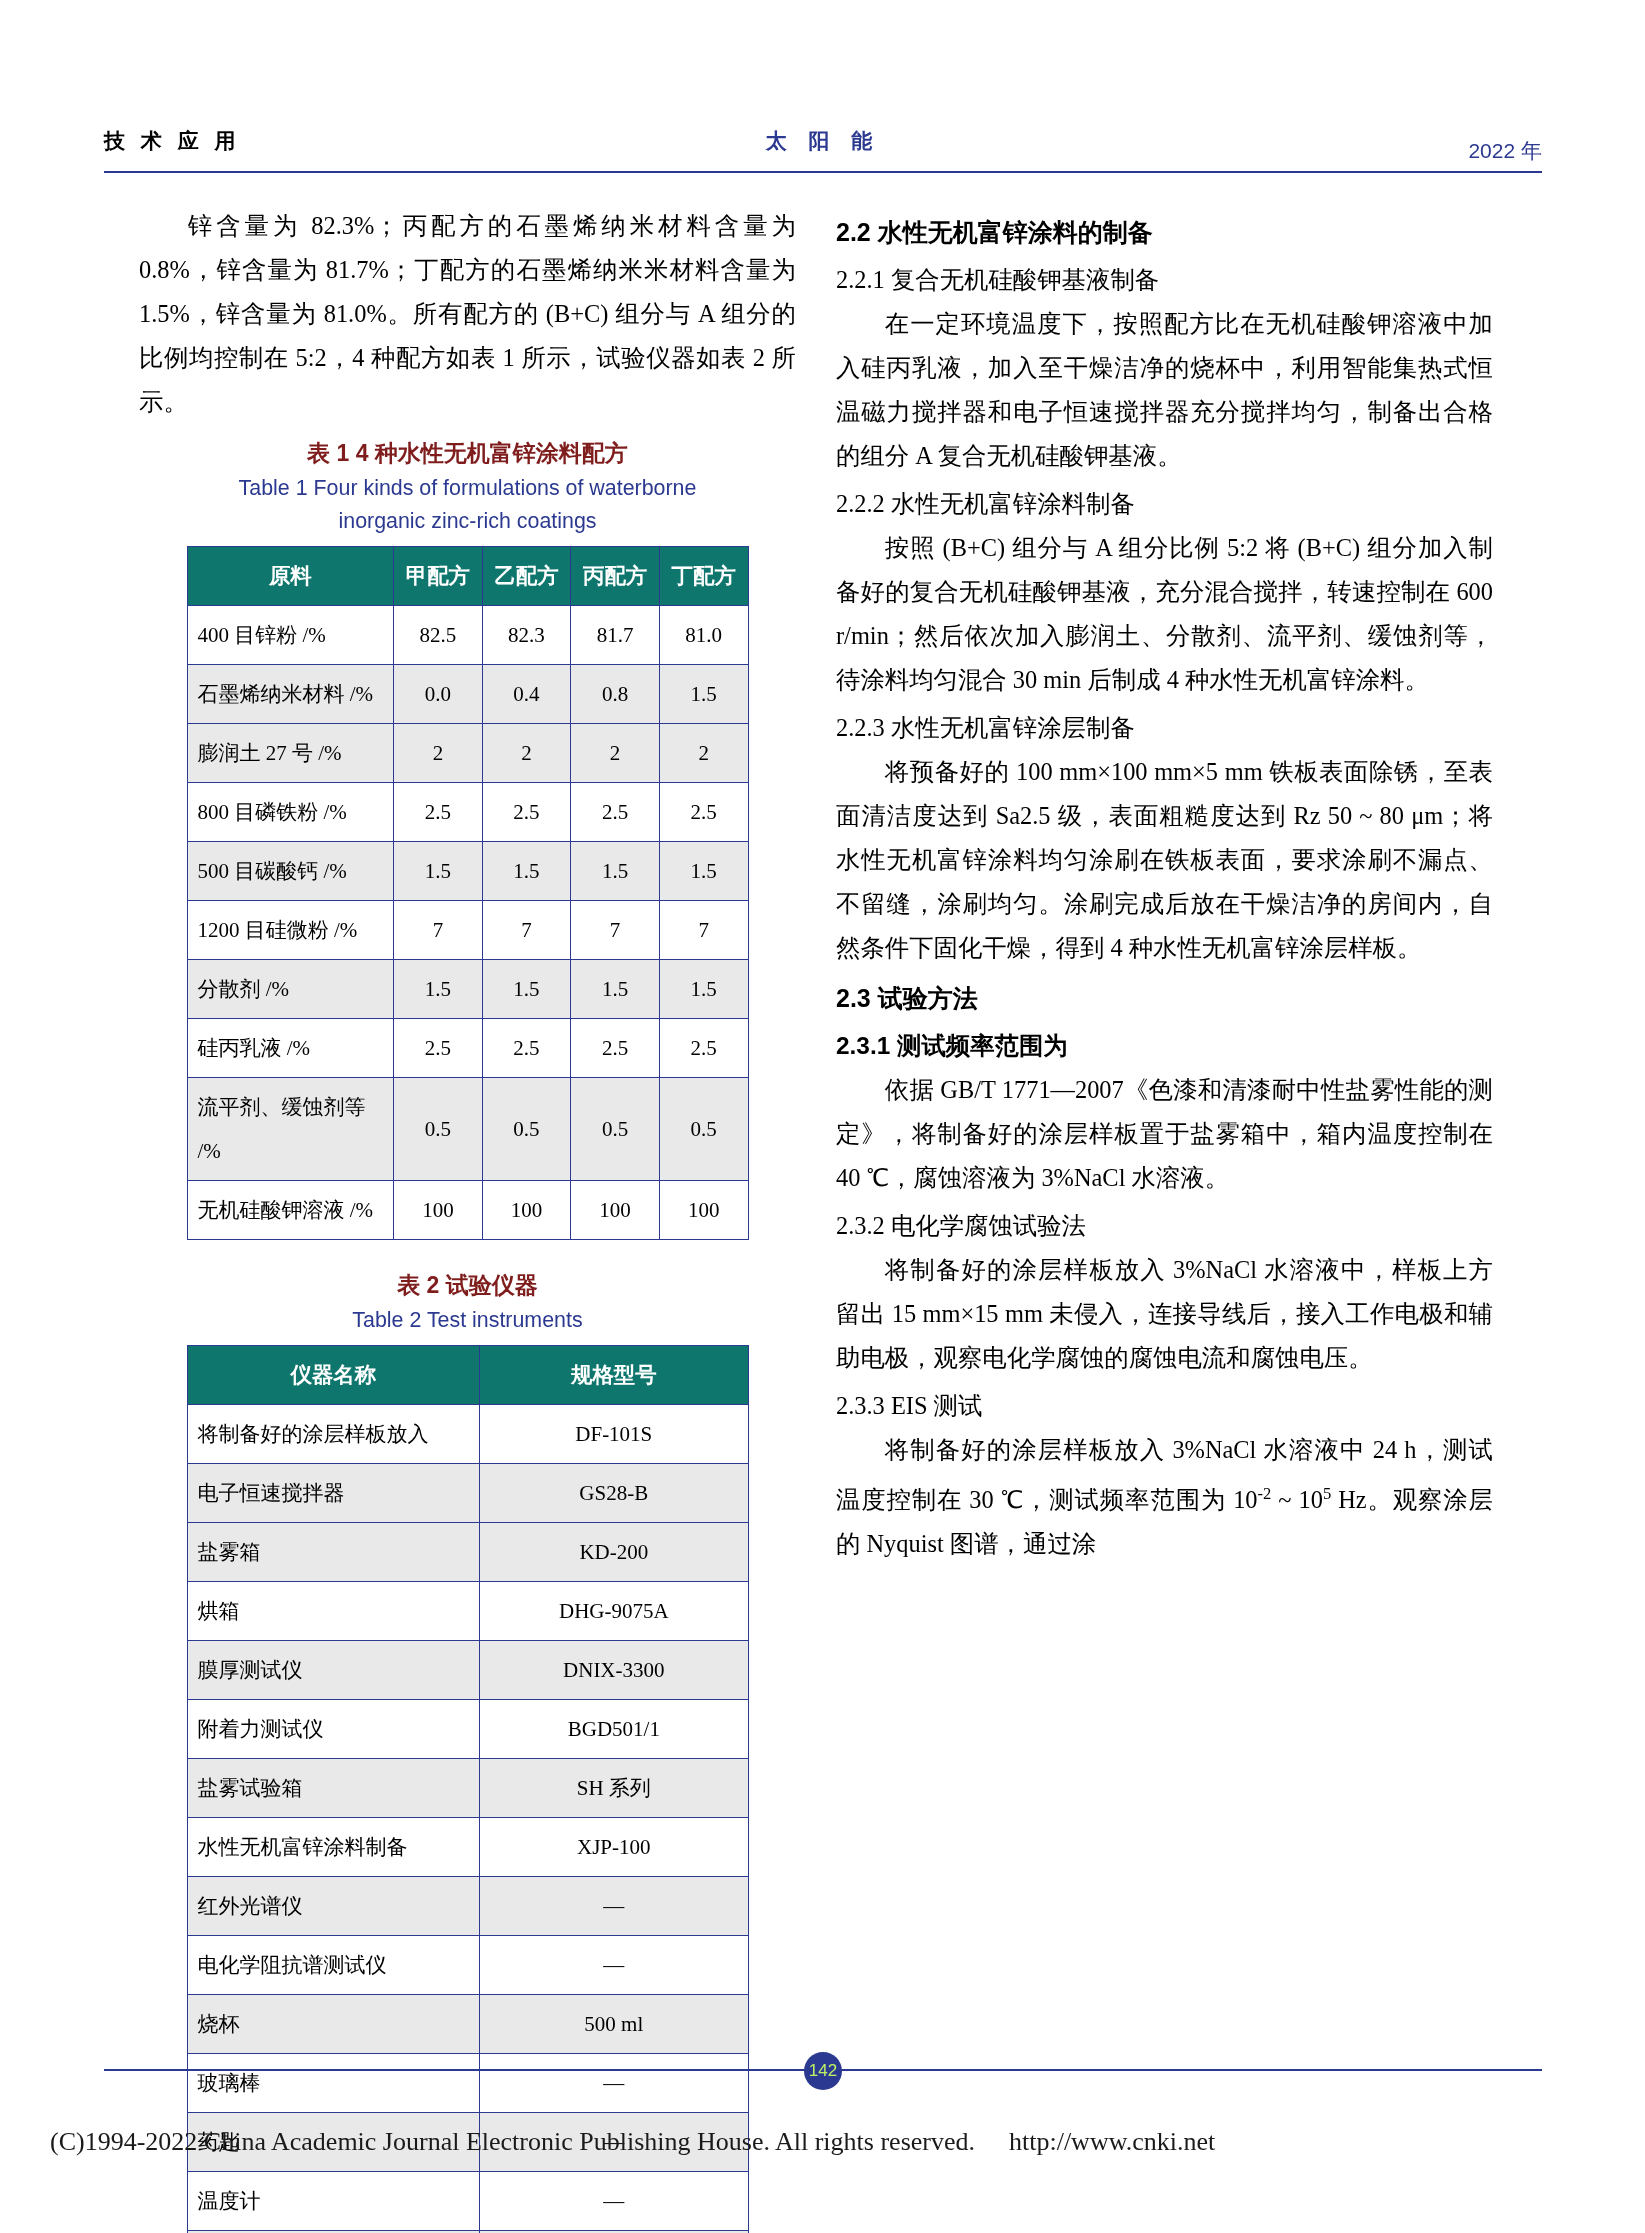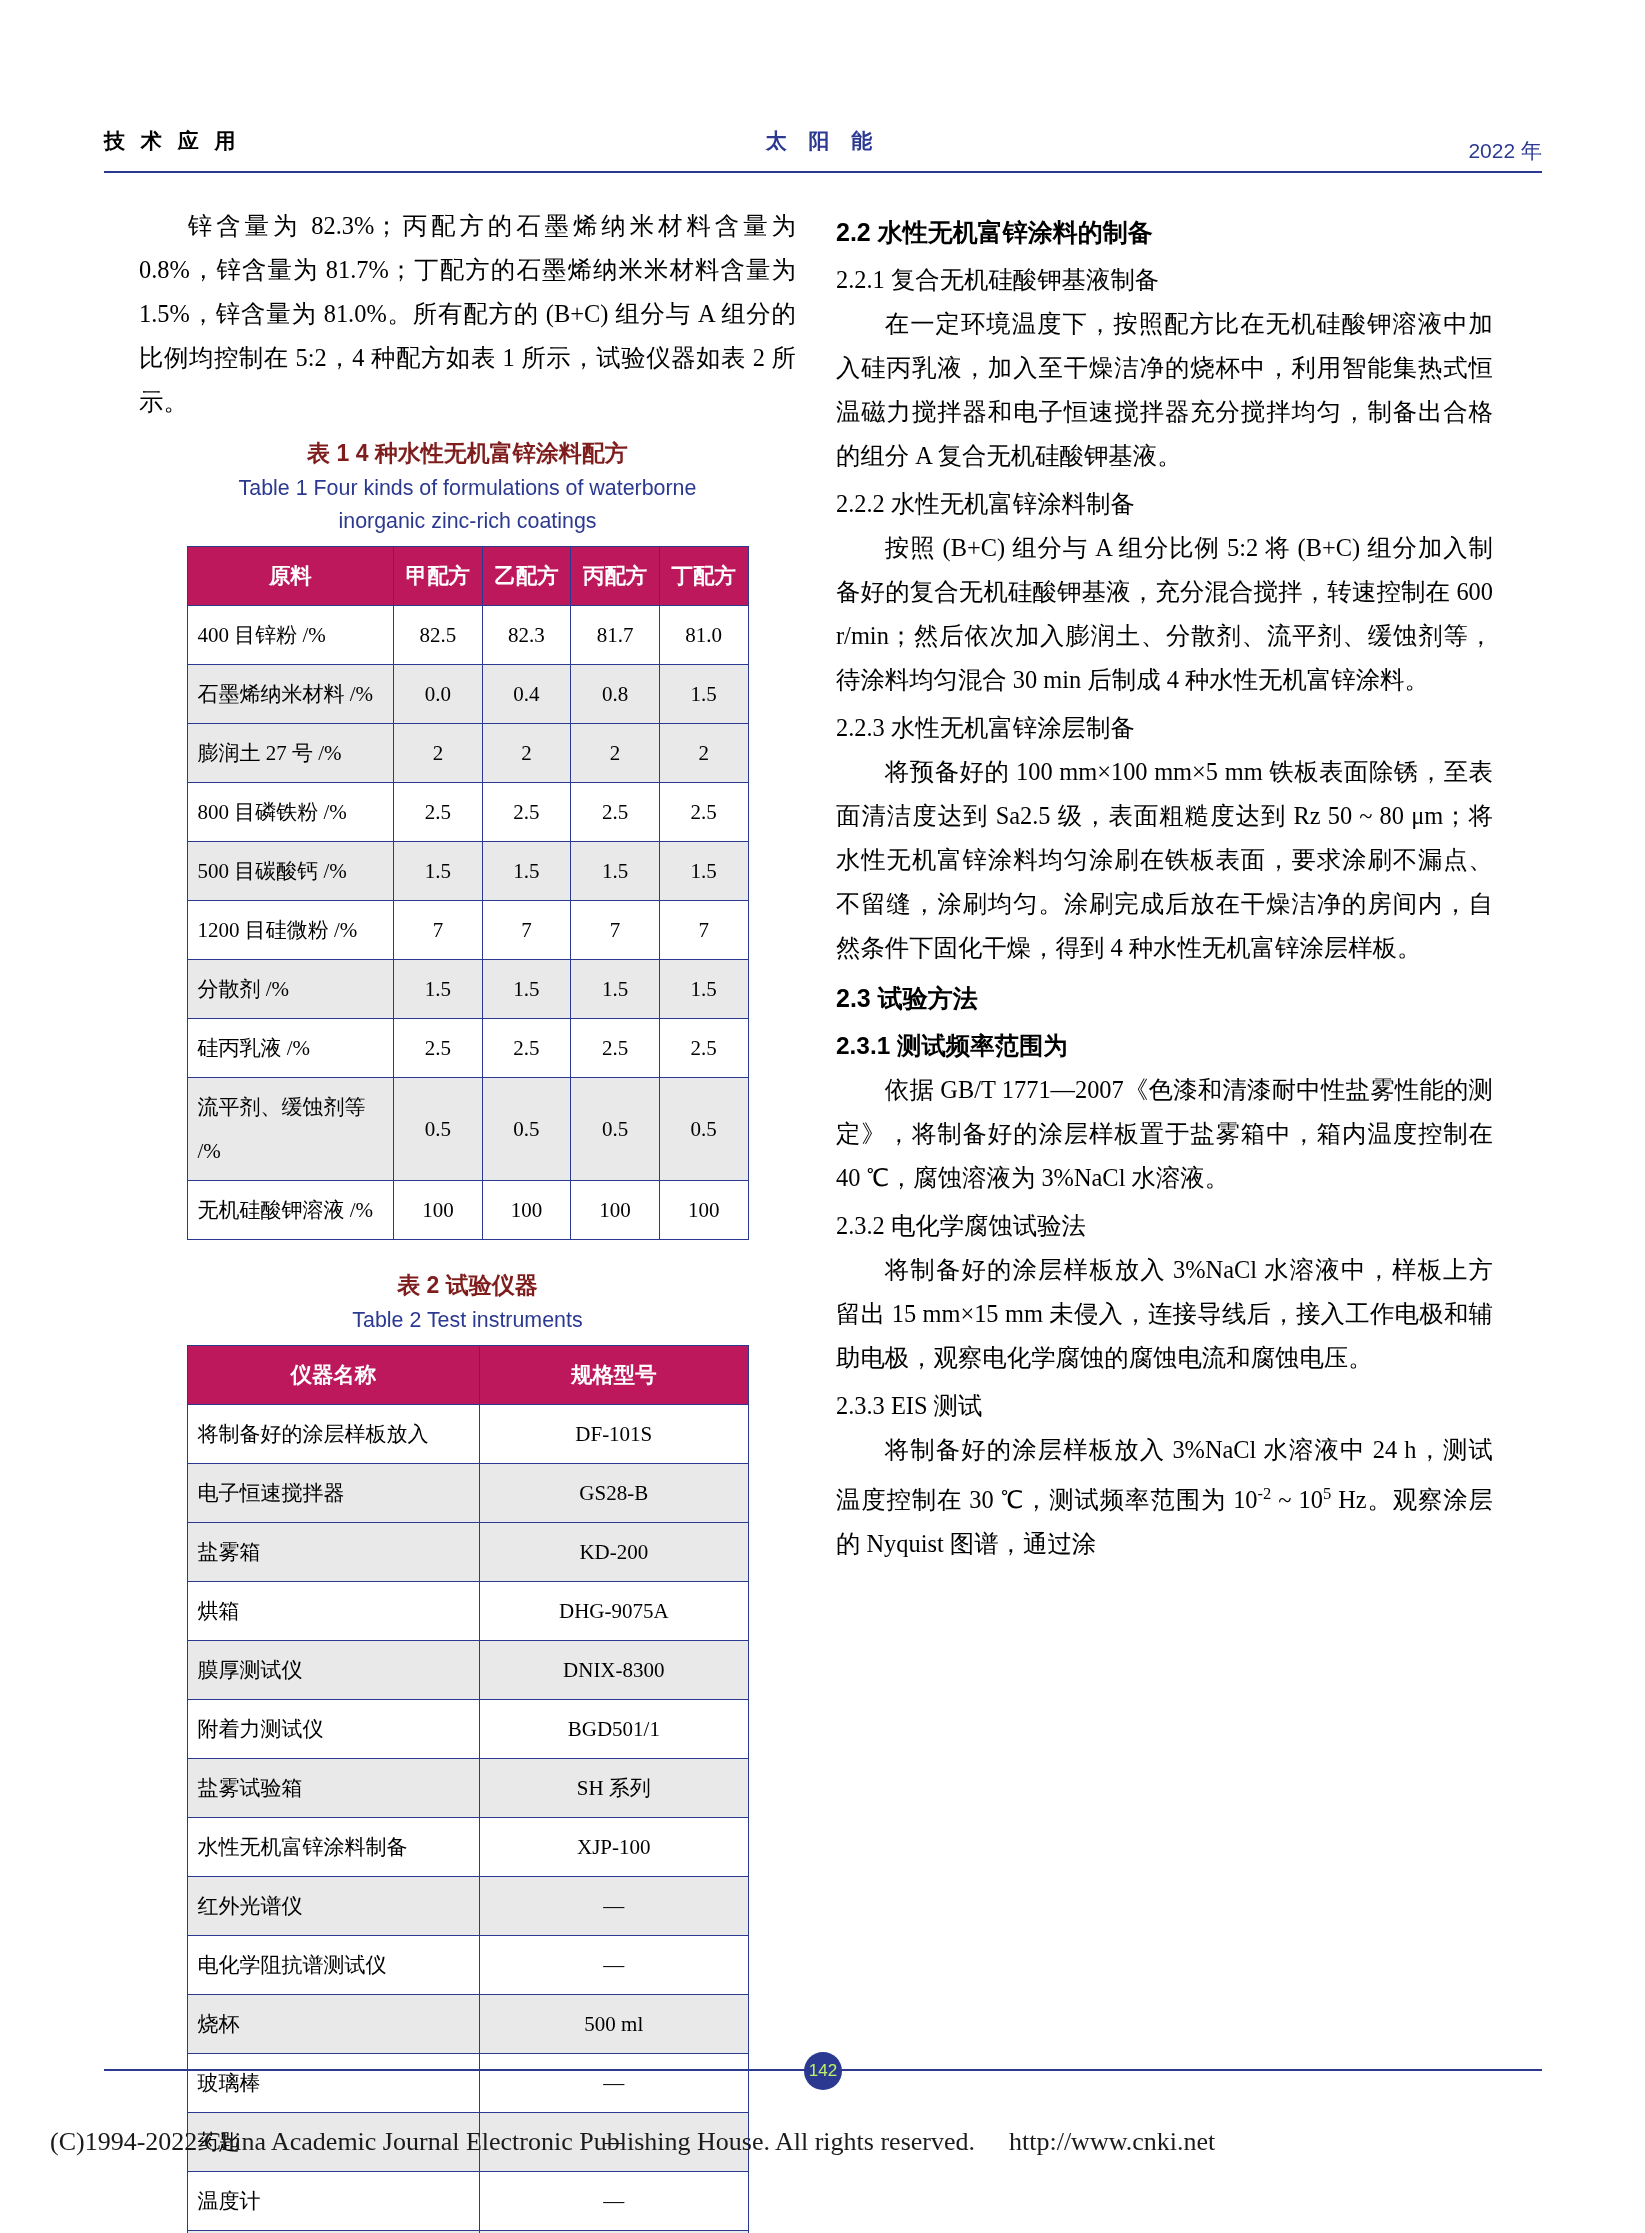--- a/index.html
+++ b/index.html
@@ -126,21 +126,21 @@
   }
 
   
   table.data {
     border-collapse: collapse;
     margin: 8px auto 0 auto;
     font-size: 21px;
     font-family: "Liberation Serif", serif;
   }
   table.data th {
-    background: #be185d;
+    background: #0f766e;
     color: #ffffff;
     font-family: "Liberation Sans", sans-serif;
     font-weight: bold;
     font-size: 21.4px;
     border: 1px solid #2b3990;
     padding: 7px 4px;
     text-align: center;
   }
   table.data td {
     border: 1px solid #2b3990;
@@ -330,21 +330,21 @@
         <tr class="alt">
           <td class="lbl">盐雾箱</td>
           <td class="val">KD-200</td>
         </tr>
         <tr>
           <td class="lbl">烘箱</td>
           <td class="val">DHG-9075A</td>
         </tr>
         <tr class="alt">
           <td class="lbl">膜厚测试仪</td>
-          <td class="val">DNIX-8300</td>
+          <td class="val">DNIX-3300</td>
         </tr>
         <tr>
           <td class="lbl">附着力测试仪</td>
           <td class="val">BGD501/1</td>
         </tr>
         <tr class="alt">
           <td class="lbl">盐雾试验箱</td>
           <td class="val">SH 系列</td>
         </tr>
         <tr>

